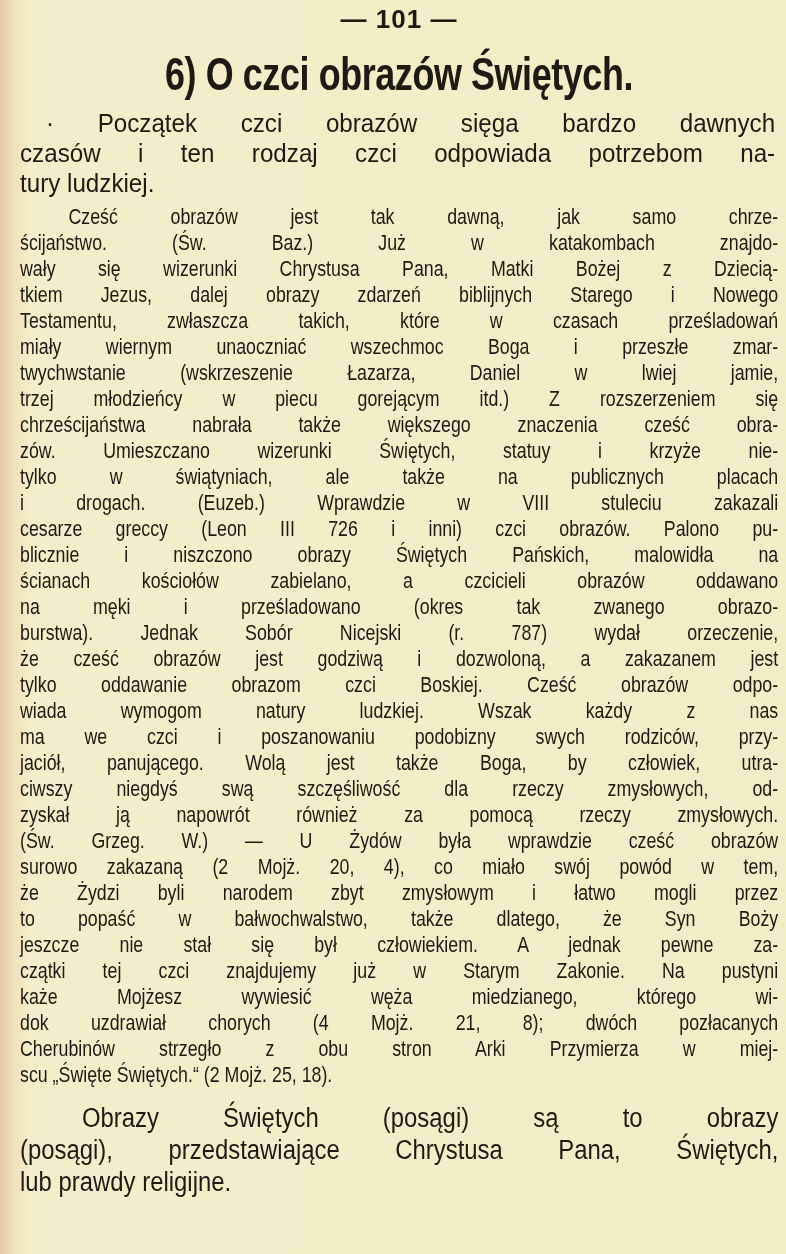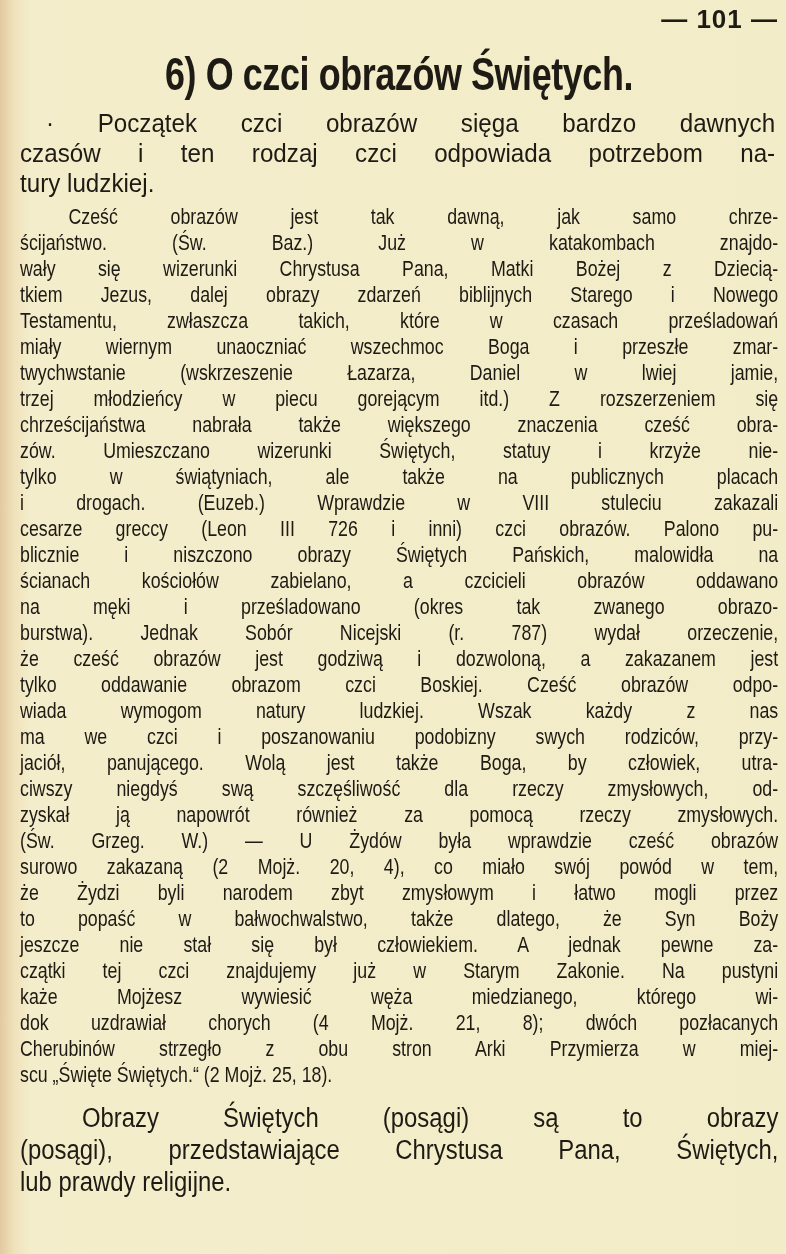--- a/index.html
+++ b/index.html
@@ -6,21 +6,21 @@
   body {
     width: 786px; height: 1254px; overflow: hidden;
     background: #f3ecc8;
     background-image: linear-gradient(90deg, #e2c9a0 0px, #efe2bb 14px, #f4edcb 30px, #f3ecc8 100%);
     color: #1e1a14;
     font-family: "Liberation Serif", "DejaVu Serif", serif;
     position: relative;
   }
   .page { position: absolute; left: 20px; top: 0; width: 758px; }
   .page-number {
-    text-align: right; font-size: 26px; font-weight: bold;
+    text-align: center; font-size: 26px; font-weight: bold;
     margin-top: 4px; height: 34px; letter-spacing: 1px;
     font-family: "Liberation Sans Narrow", "Liberation Sans", sans-serif;
   }
   .title {
     text-align: center; font-family: "Liberation Sans", sans-serif;
     font-weight: bold; font-size: 46px; line-height: 56px;
     transform: scaleX(0.78); transform-origin: center;
     margin: 8px 0 6px 0; letter-spacing: -0.5px;
   }
   .lead {

